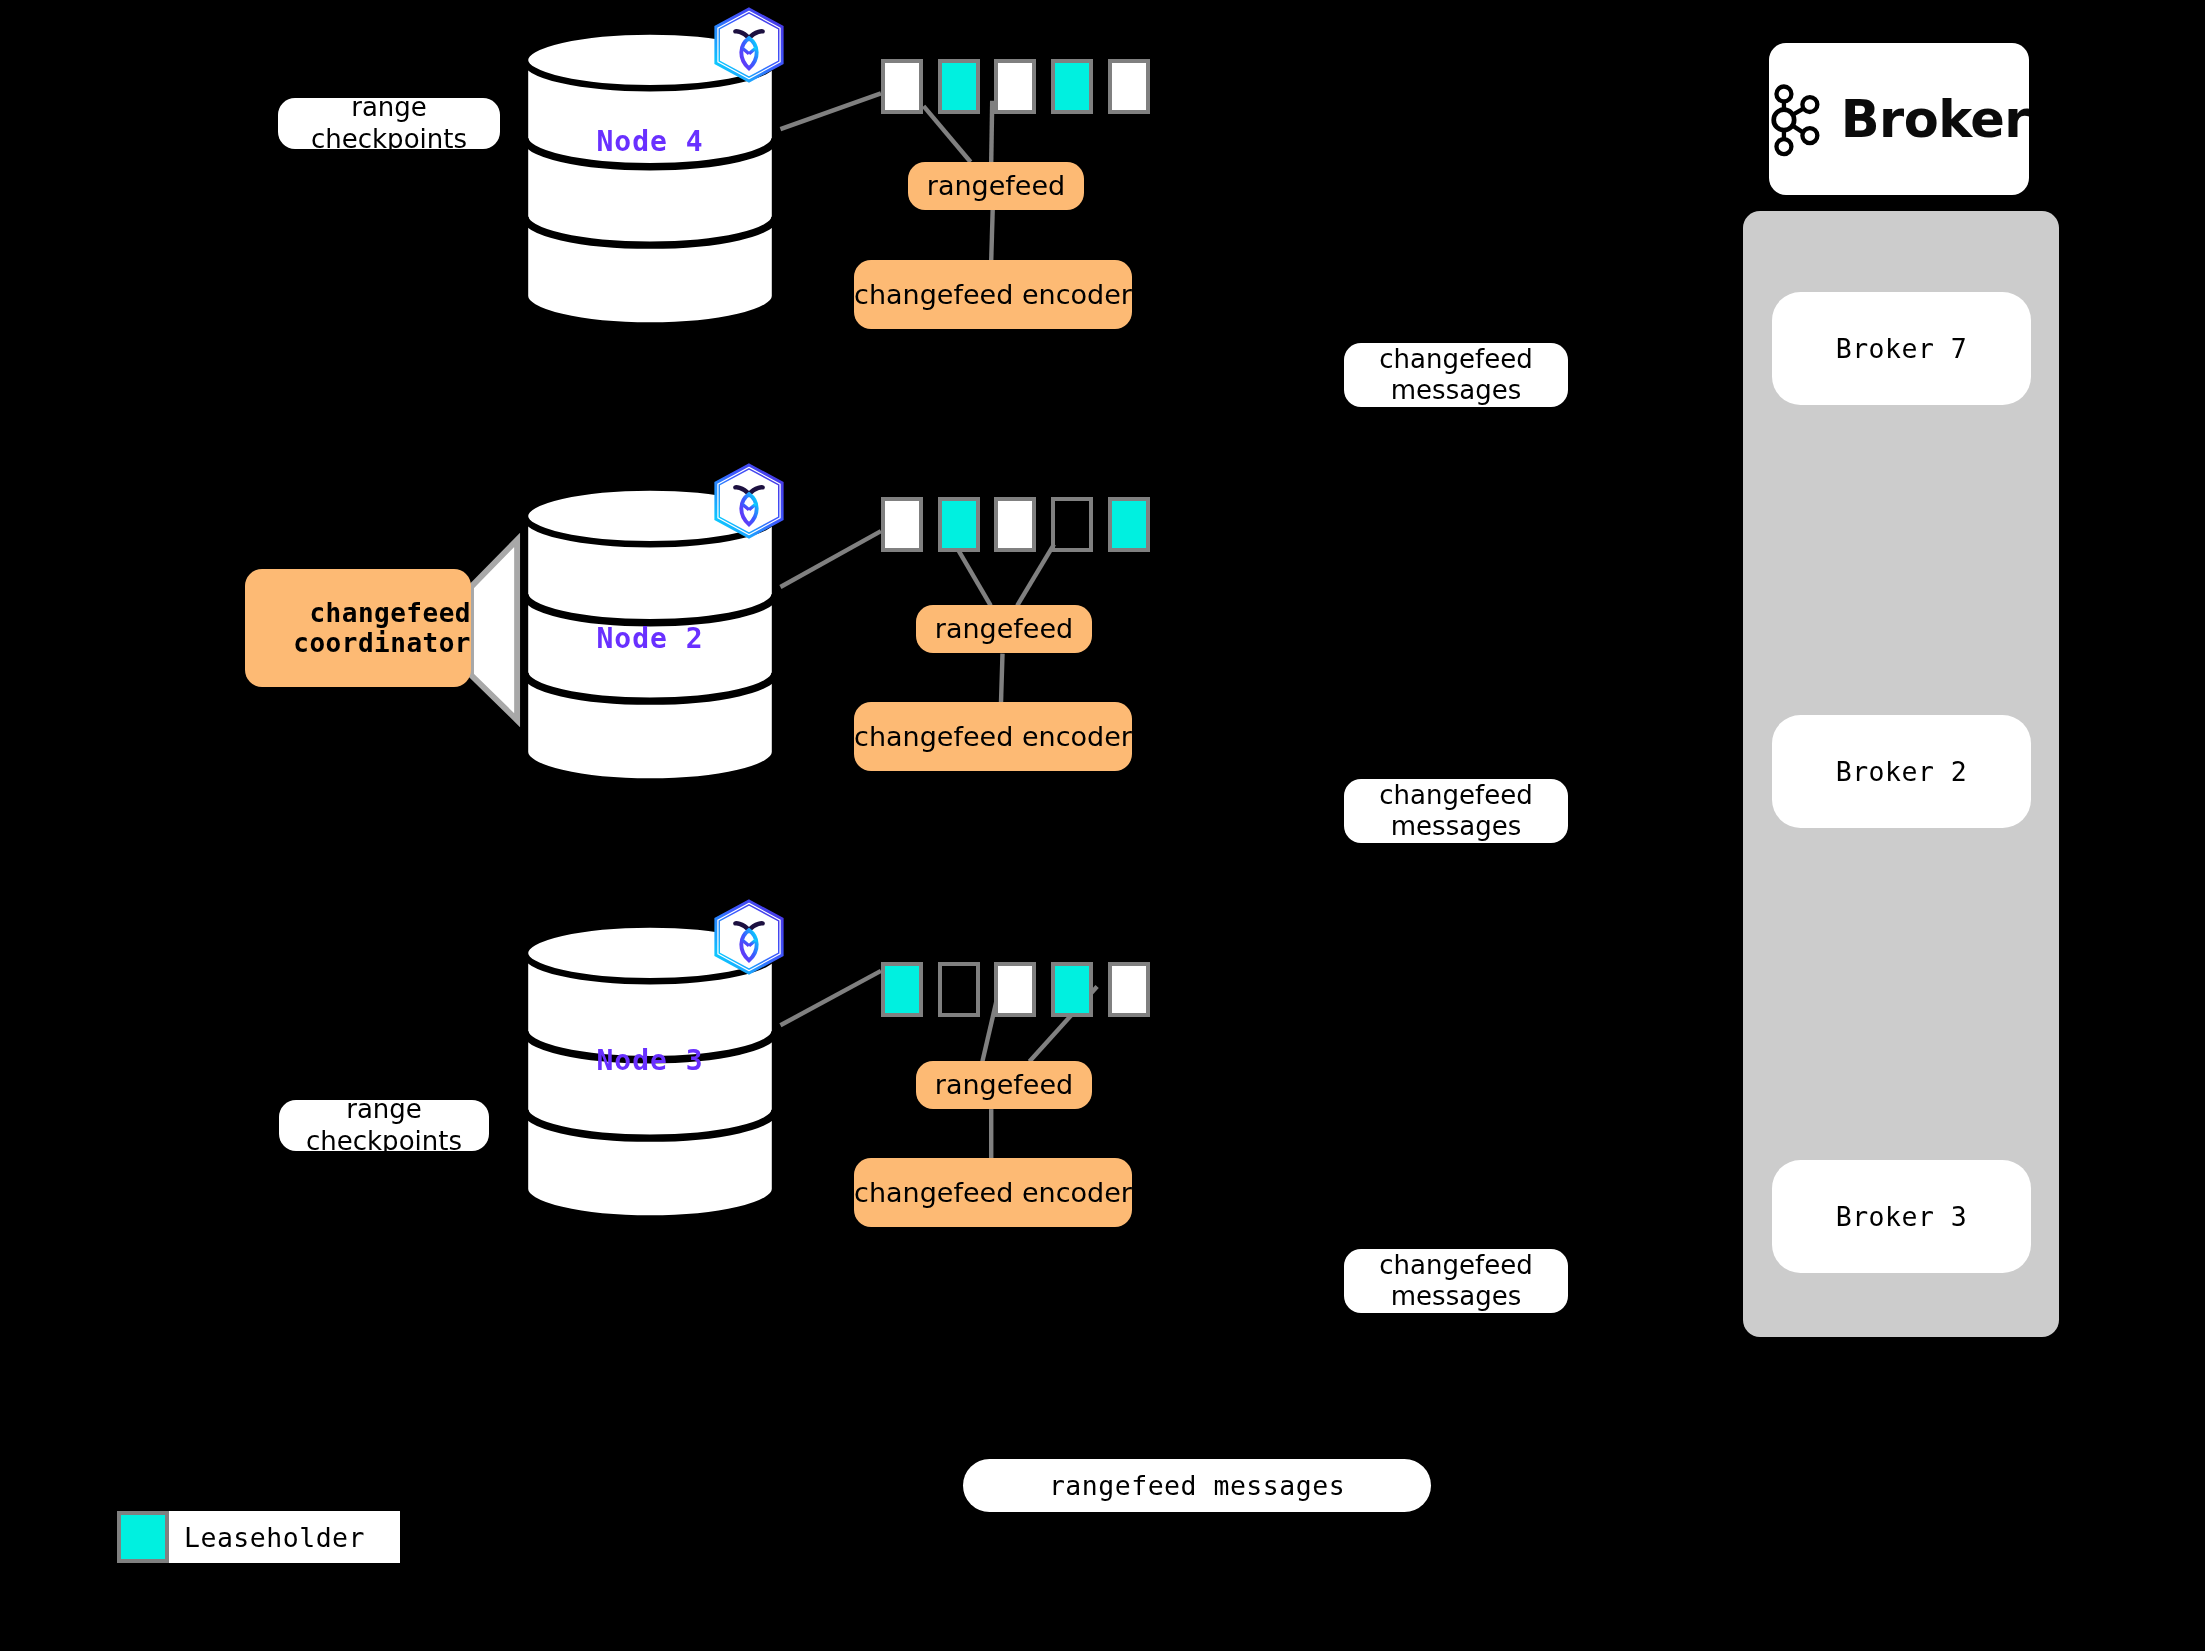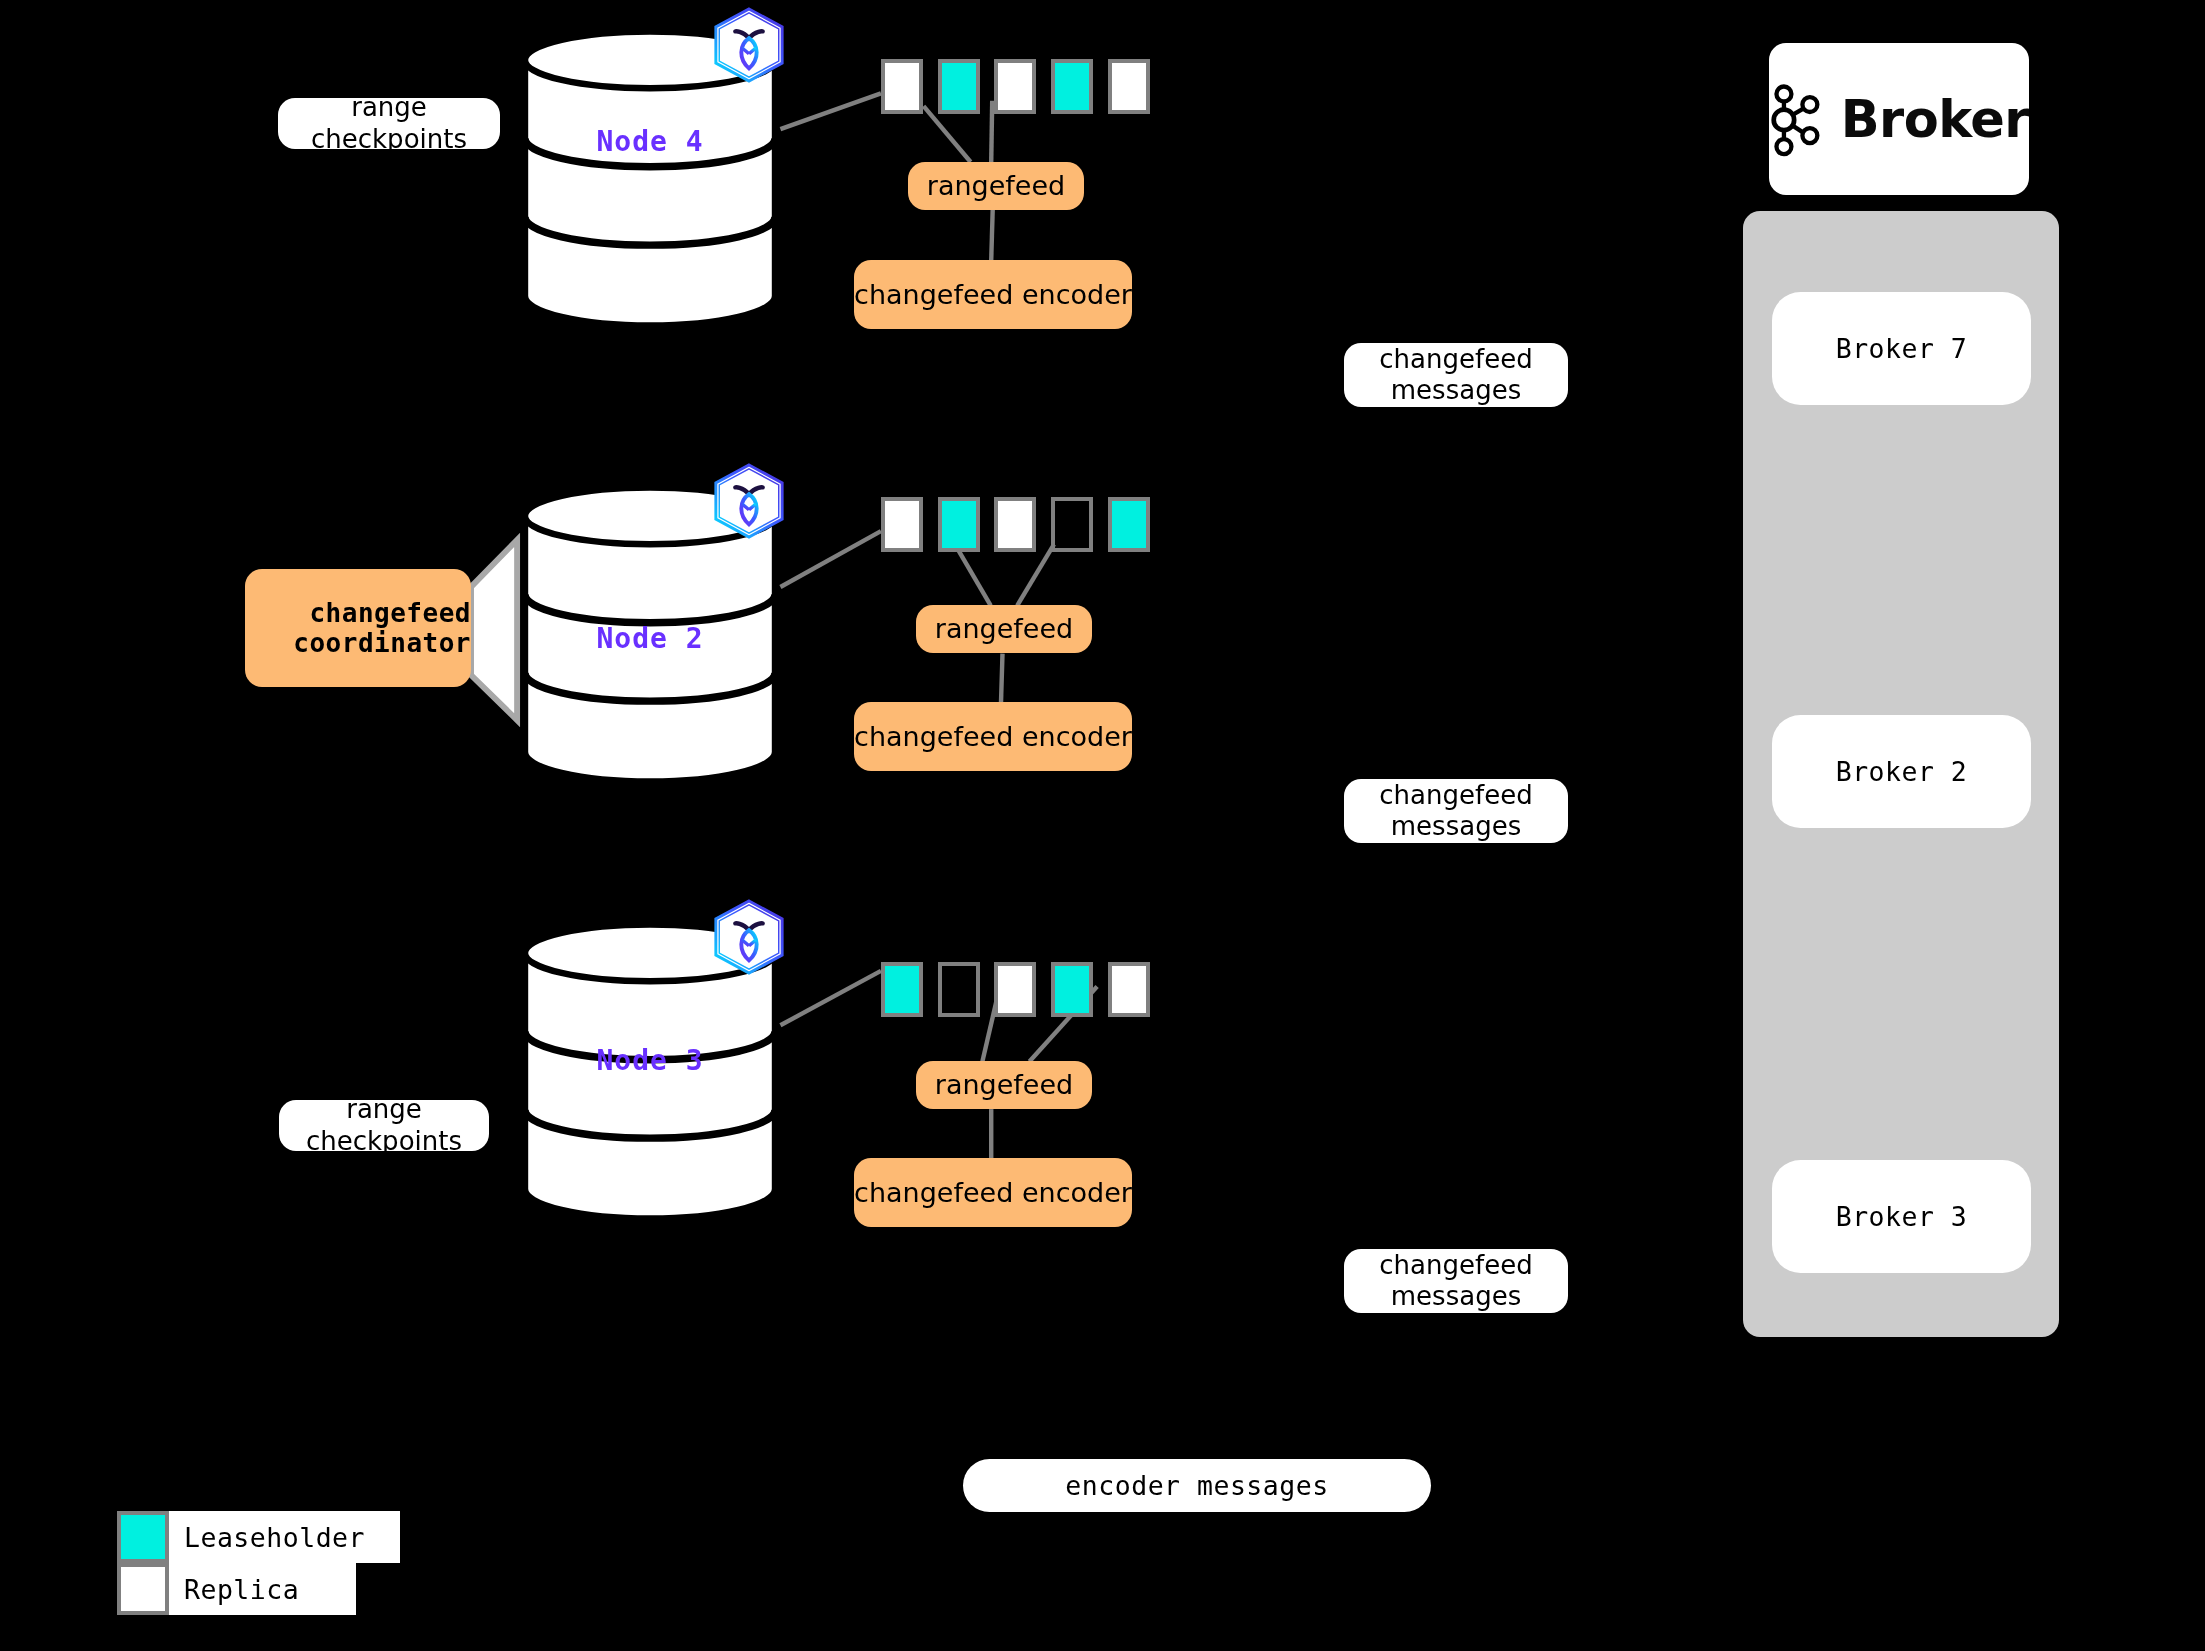--- a/index.html
+++ b/index.html
@@ -313,21 +313,21 @@
   <div class="abs wbox" style="left:1344px;top:779px;width:224px;height:64px;">
     <span class="inner">changefeed
 messages</span>
   </div>
   <div class="abs wbox" style="left:1344px;top:1249px;width:224px;height:64px;">
     <span class="inner">changefeed
 messages</span>
   </div>
 
   <div class="abs pill" style="left:963px;top:1459px;width:468px;height:53px;">
-    <span>encoder messages</span>
+    <span>rangefeed messages</span>
   </div>
 
   <div class="abs kafka-card" style="left:1769px;top:43px;width:260px;height:152px;">
     <svg class="kafka-logo-svg" viewBox="0 0 150 190" xmlns="http://www.w3.org/2000/svg">
       <g stroke="#000" stroke-width="11" fill="none">
         <line x1="38" y1="44" x2="38" y2="96"></line>
         <line x1="38" y1="96" x2="38" y2="150"></line>
         <line x1="38" y1="96" x2="96" y2="62"></line>
         <line x1="38" y1="96" x2="96" y2="134"></line>
       </g>
@@ -350,20 +350,16 @@
   </div>
   <div class="abs broker" style="left:1772px;top:1160px;width:259px;height:113px;">
     <span>Broker 3</span>
   </div>
 
   <div class="abs" style="left:117px;top:1511px;">
     <div style="display:flex;align-items:stretch;">
       <div class="legend-swatch lease"></div>
       <div class="legend-text" style="width:216px;height:52px;">Leaseholder</div>
     </div>
-    <div style="display:flex;align-items:stretch;">
-      <div class="legend-swatch replica"></div>
-      <div class="legend-text" style="width:172px;height:52px;">Replica</div>
-    </div>
   </div>
 
 </div>
 
 
 </body></html>

